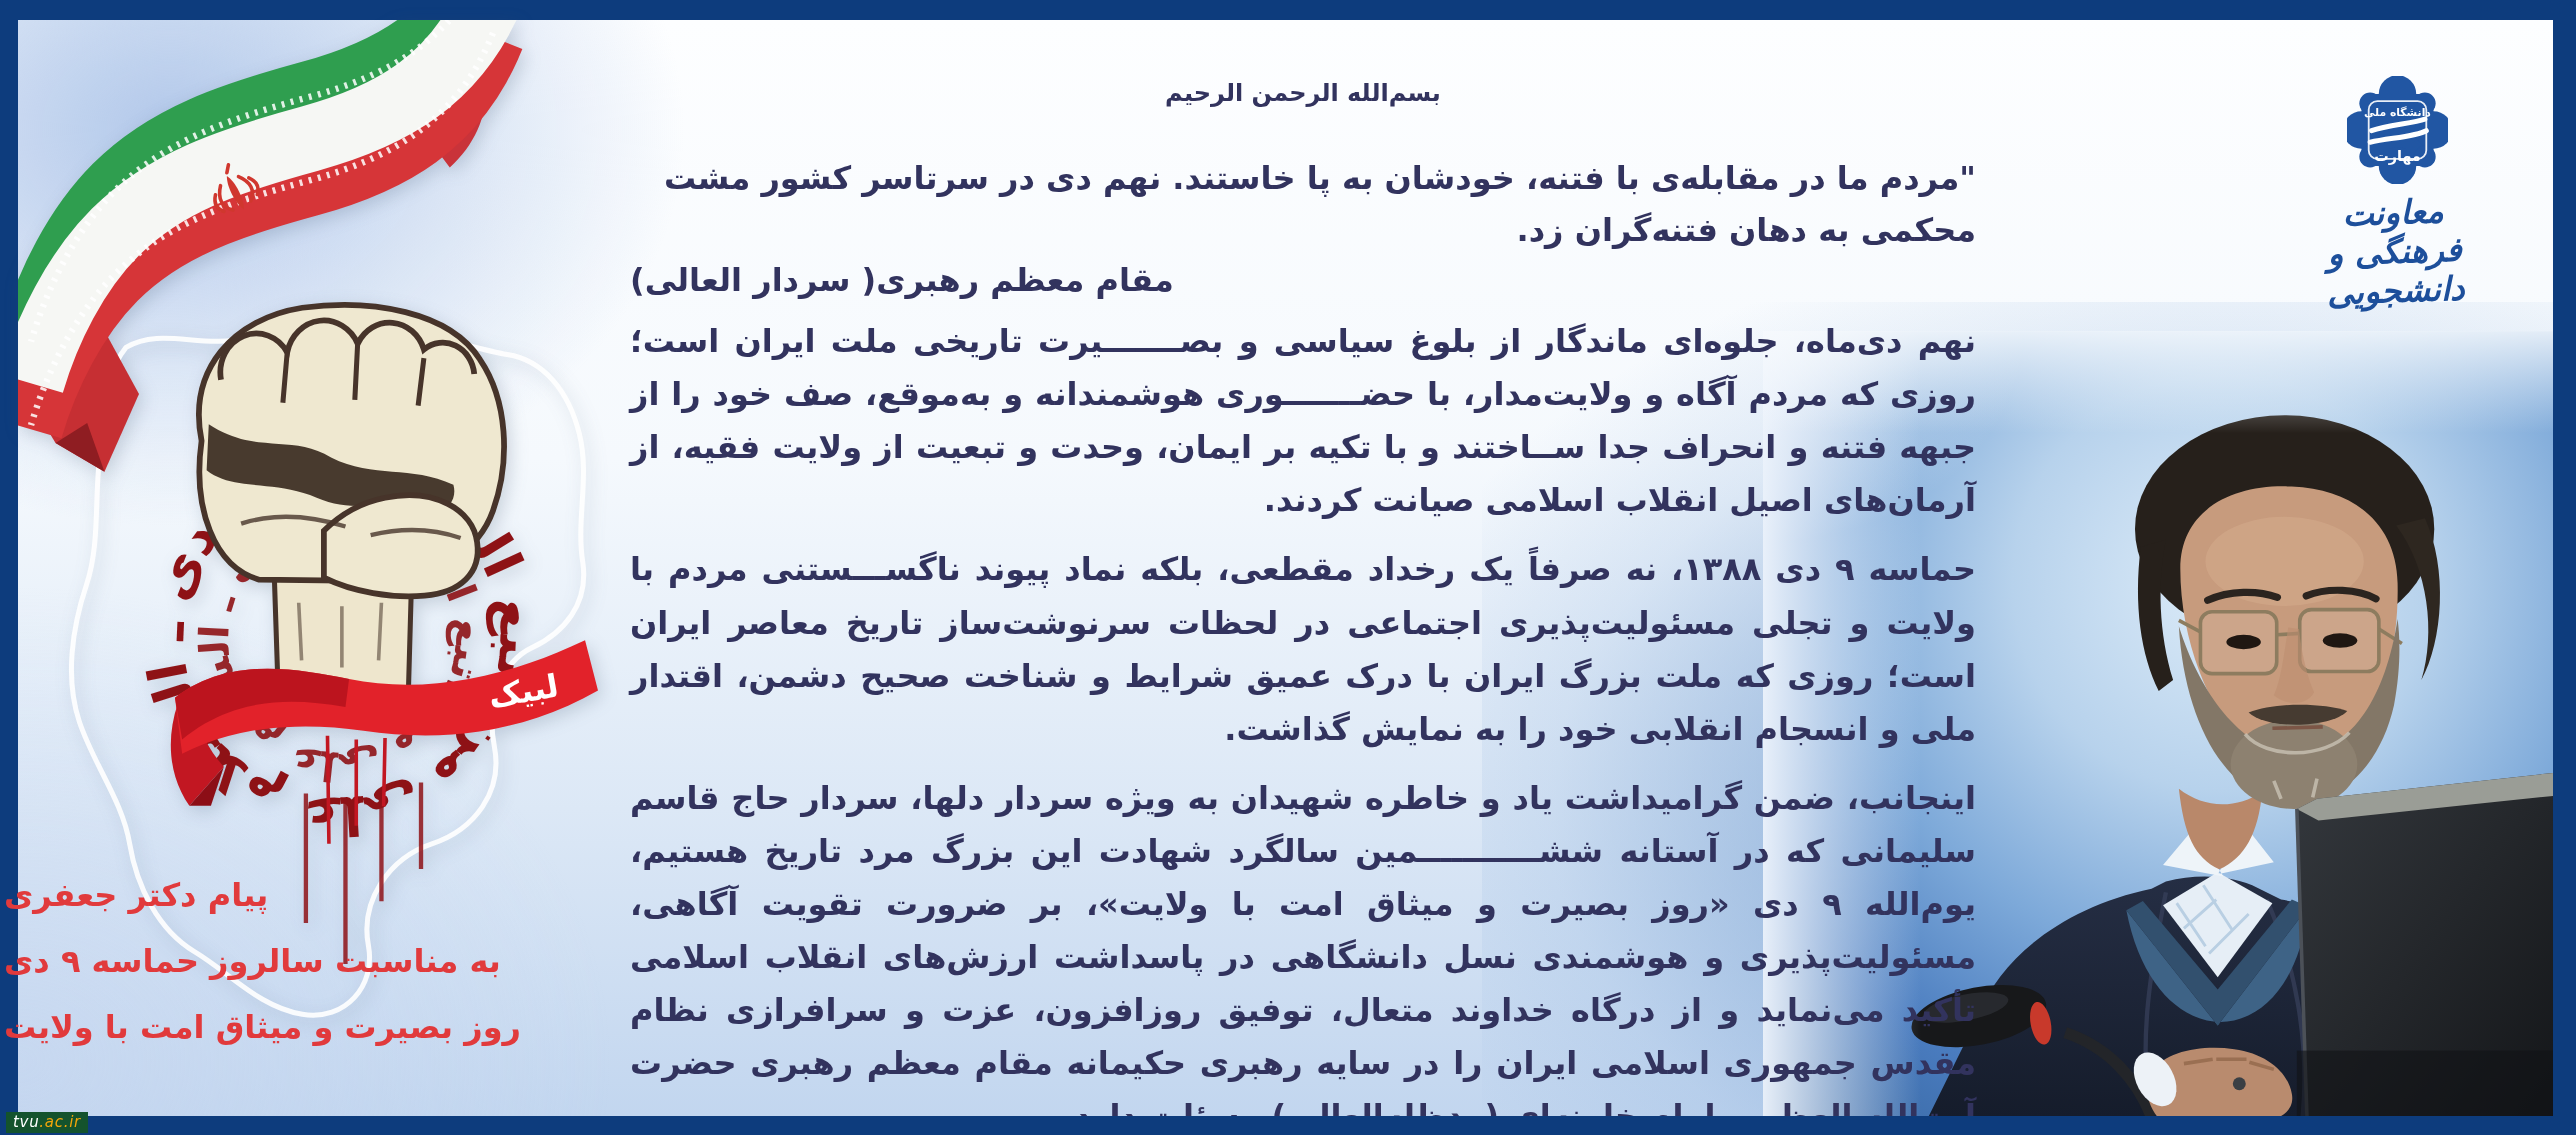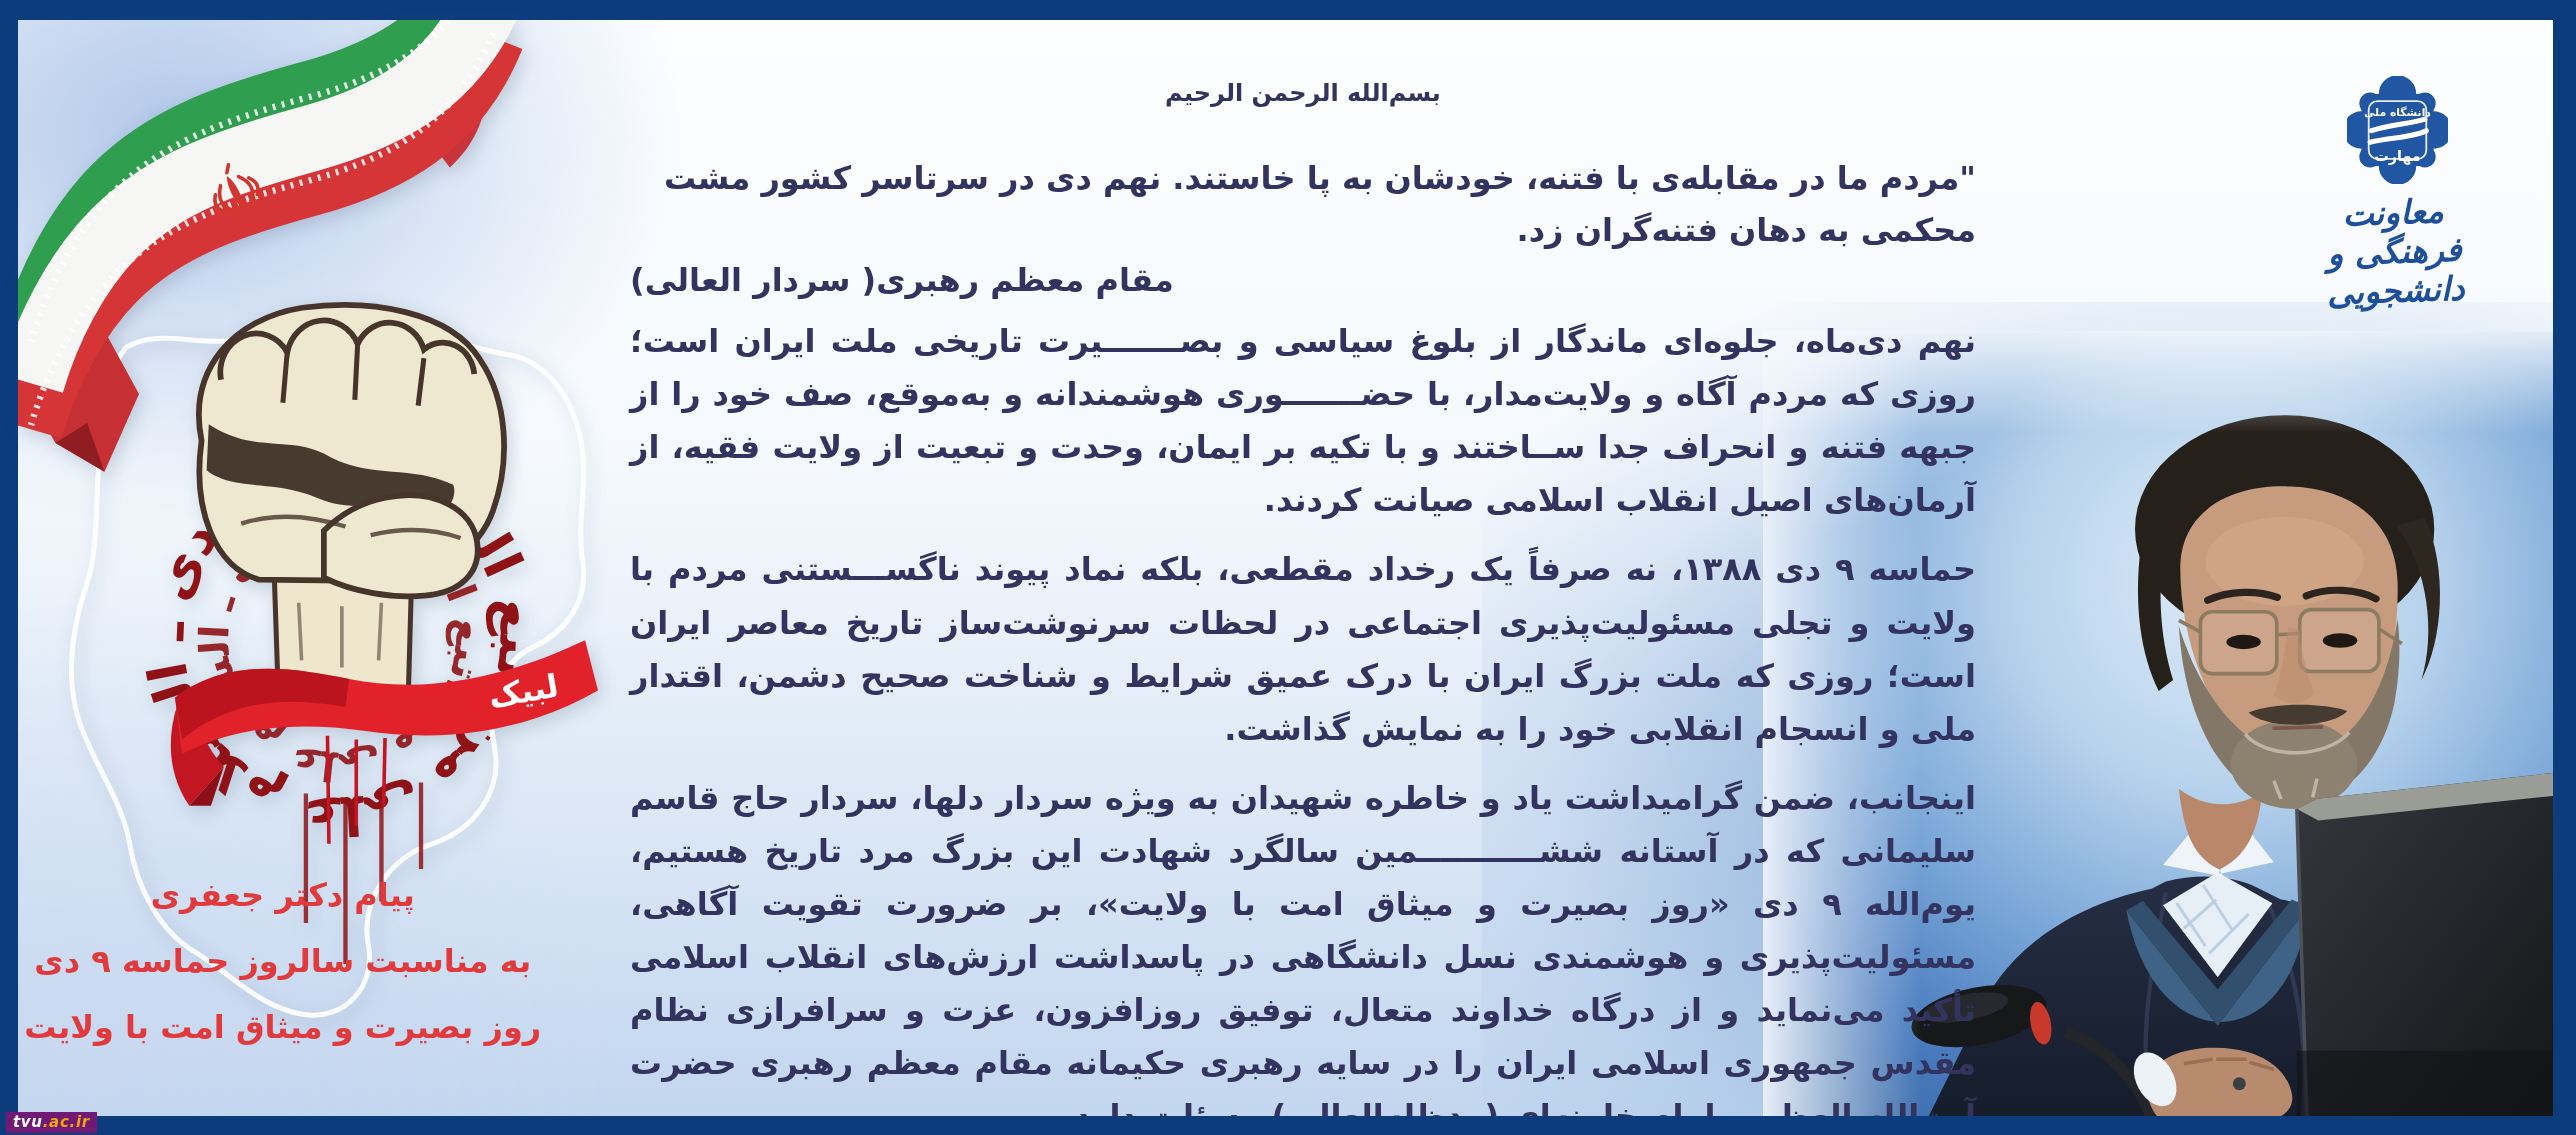--- a/index.html
+++ b/index.html
@@ -6,22 +6,22 @@
   .poster{position:relative;width:2576px;height:1135px;overflow:hidden;
           background:#0d3c7d;font-family:"DejaVu Sans",sans-serif;}
   
   .canvas{position:absolute;left:18px;top:20px;right:23px;bottom:18.7px;z-index:1;
     background:
       radial-gradient(935px 720px at 6% 10%, #b2c8ea 0%, rgba(178,200,234,0) 55%),
       radial-gradient(1079px 863px at 0% 95%, rgba(199,215,240,.55) 0%, rgba(199,215,240,0) 55%),
       linear-gradient(180deg,#fdfeff 0%,#f5f9fd 40%,#dce8f6 72%,#c2d6ef 100%);}
   .sidebar-art{position:absolute;left:18px;top:20px;width:583px;height:1095px;z-index:3;
     filter:drop-shadow(4.3px 5.8px 8.6px rgba(60,80,110,.22));}
-  .sidebar-caption{position:absolute;left:12px;top:862px;width:553px;z-index:5;
-    direction:rtl;text-align:center;padding-right:11.5px;box-sizing:border-box;}
+  .sidebar-caption{position:absolute;left:4px;top:862px;width:553px;z-index:5;
+    direction:rtl;text-align:left;padding-right:11.5px;box-sizing:border-box;}
   .sidebar-caption .cap-line{display:block;font-size:32px;font-weight:bold;
     color:#e13a3c;line-height:66px;white-space:nowrap;}
   
   .photo-glow{position:absolute;left:1482px;top:302px;width:1071px;height:815px;z-index:2;
     background:radial-gradient(ellipse at 70% 62%, rgba(47,93,158,.60) 0%,
       rgba(90,140,200,.42) 42%, rgba(130,170,218,.20) 64%, rgba(160,195,230,0) 84%);}
   .photo{position:absolute;left:1763px;top:331px;width:790px;height:786px;z-index:4;}
   .photo svg{display:block;}
   .photo .fade-left{position:absolute;inset:0;pointer-events:none;
     background:linear-gradient(to right, rgba(238,244,252,.96) 0%, rgba(238,244,252,0) 20%),
@@ -35,22 +35,22 @@
   .quote{margin-top:46px;font-size:32px;line-height:1.62;text-align:right;}
   .attribution{margin-top:4.3px;font-size:32px;text-align:left;}
   .para{margin-top:16px;font-size:32px;line-height:1.66;text-align:justify;text-justify:inter-word;}
   
   .logo-wrap{position:absolute;left:2295px;top:72px;width:259px;height:180px;z-index:6;}
   .logo-emblem{position:absolute;left:52px;top:4.3px;}
   .logo-dept{position:absolute;left:0;top:121px;width:199px;text-align:center;direction:rtl;
     font-size:33px;font-weight:bold;font-style:italic;color:#1d4f9b;transform:rotate(-2deg);}
   
   .bottom-bar{position:absolute;left:0;right:0;bottom:0;height:18.7px;background:#0d3c7d;z-index:8;}
-  .watermark{position:absolute;left:5.8px;bottom:2.2px;z-index:9;background:#701a75;
-    padding:0.7px 7.2px 2.2px 7.2px;font-size:15px;font-style:italic;font-weight:bold;color:#ffffff;
+  .watermark{position:absolute;left:5.8px;bottom:2.2px;z-index:9;background:#14532d;
+    padding:0.7px 7.2px 2.2px 7.2px;font-size:15px;font-style:italic;font-weight:normal;color:#ffffff;
     font-family:"DejaVu Sans",sans-serif;letter-spacing:0.7px;}
   .watermark .suffix{color:#f2a50a;}
 </style>
 </head>
 <body>
 
 <div class="poster">
   <div class="canvas"></div>
 
   <svg class="sidebar-art" width="583" height="1095" viewBox="0 0 810 1522">

